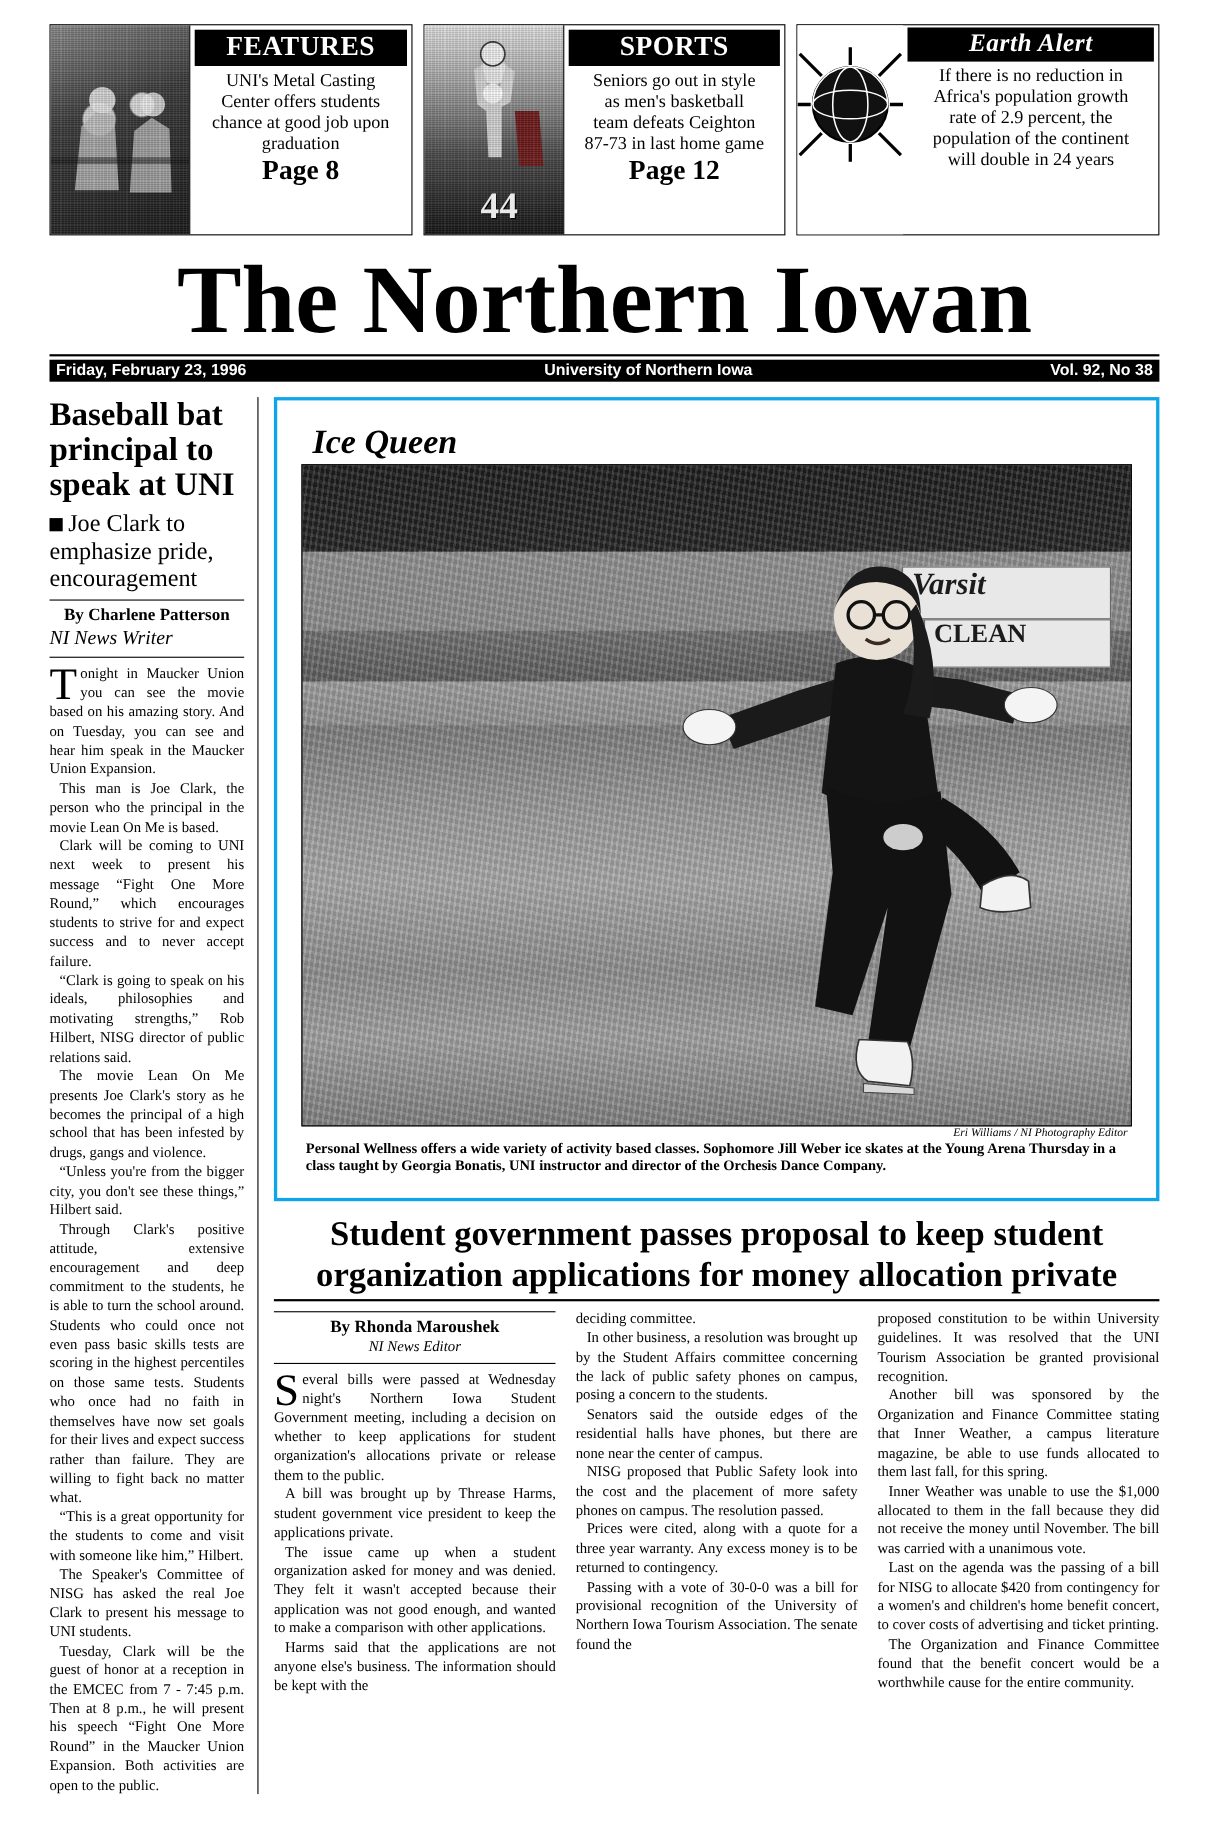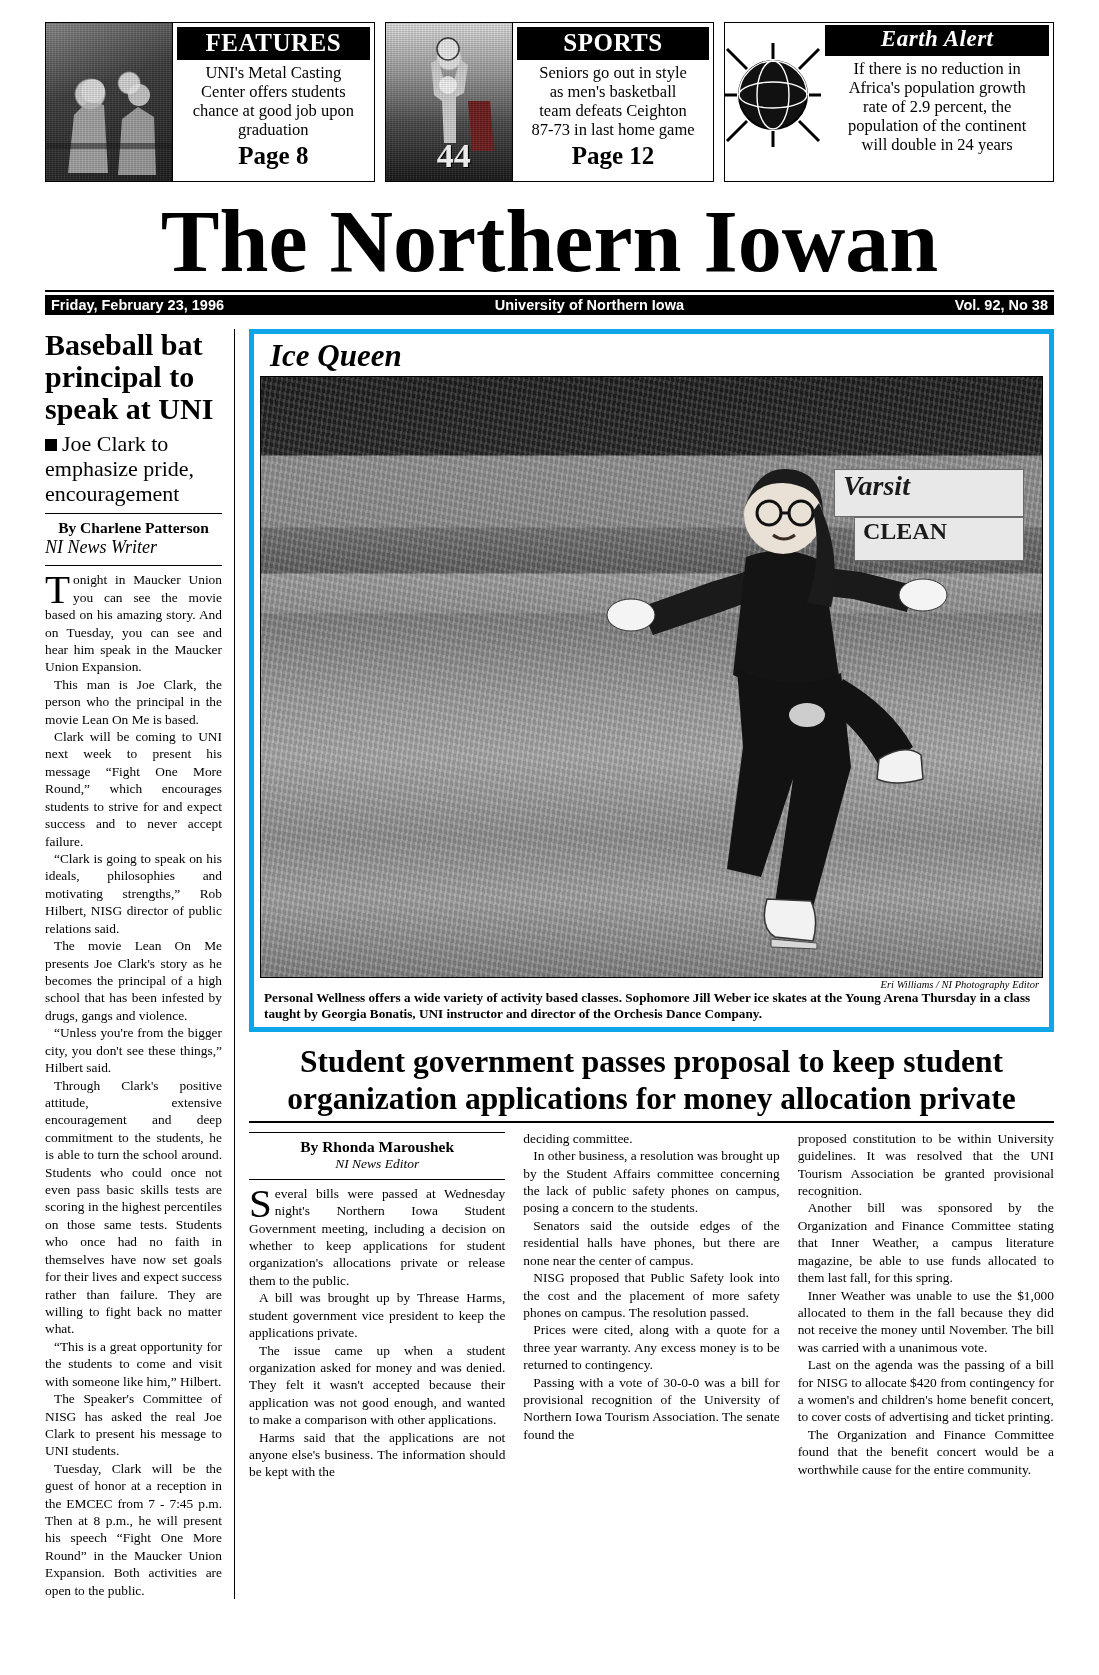--- a/index.html
+++ b/index.html
@@ -20,21 +20,21 @@
     width: 1099px;
     height: 1675px;
     padding: 0;
     box-sizing: border-box;
   }
 
   
   .teaser-strip {
     display: flex;
     margin: 22px 45px 16px 45px;
-    height: 160px;
+    height: 192px;
     gap: 0;
   }
   .teaser {
     display: flex;
     border: 1px solid #000;
     box-sizing: border-box;
     flex: 1;
     margin-right: 10px;
     background: #fff;
   }
@@ -201,24 +201,24 @@
     float: left;
     font-family: "Liberation Serif", serif;
     font-size: 41px;
     line-height: 30px;
     padding: 3px 3px 0 0;
     font-weight: normal;
   }
 
   
   .photo-box {
-    border: 5px solid #0ea5e9;
+    border: 3px solid #0ea5e9;
     box-sizing: border-box;
     background: #fff;
-    padding: 0;
+    padding: 16px;
   }
   .photo-label {
     font-family: "Liberation Serif", serif;
     font-style: italic;
     font-weight: bold;
     font-size: 31px;
     padding: 4px 0 2px 16px;
   }
   .photo-frame {
     position: relative;

